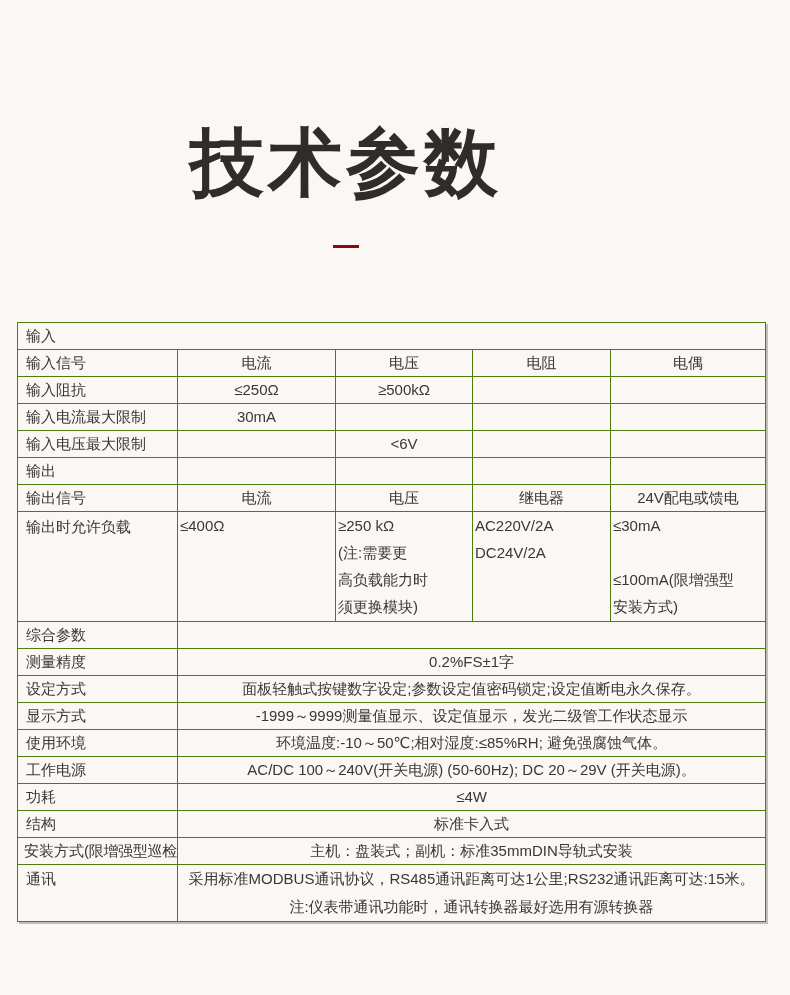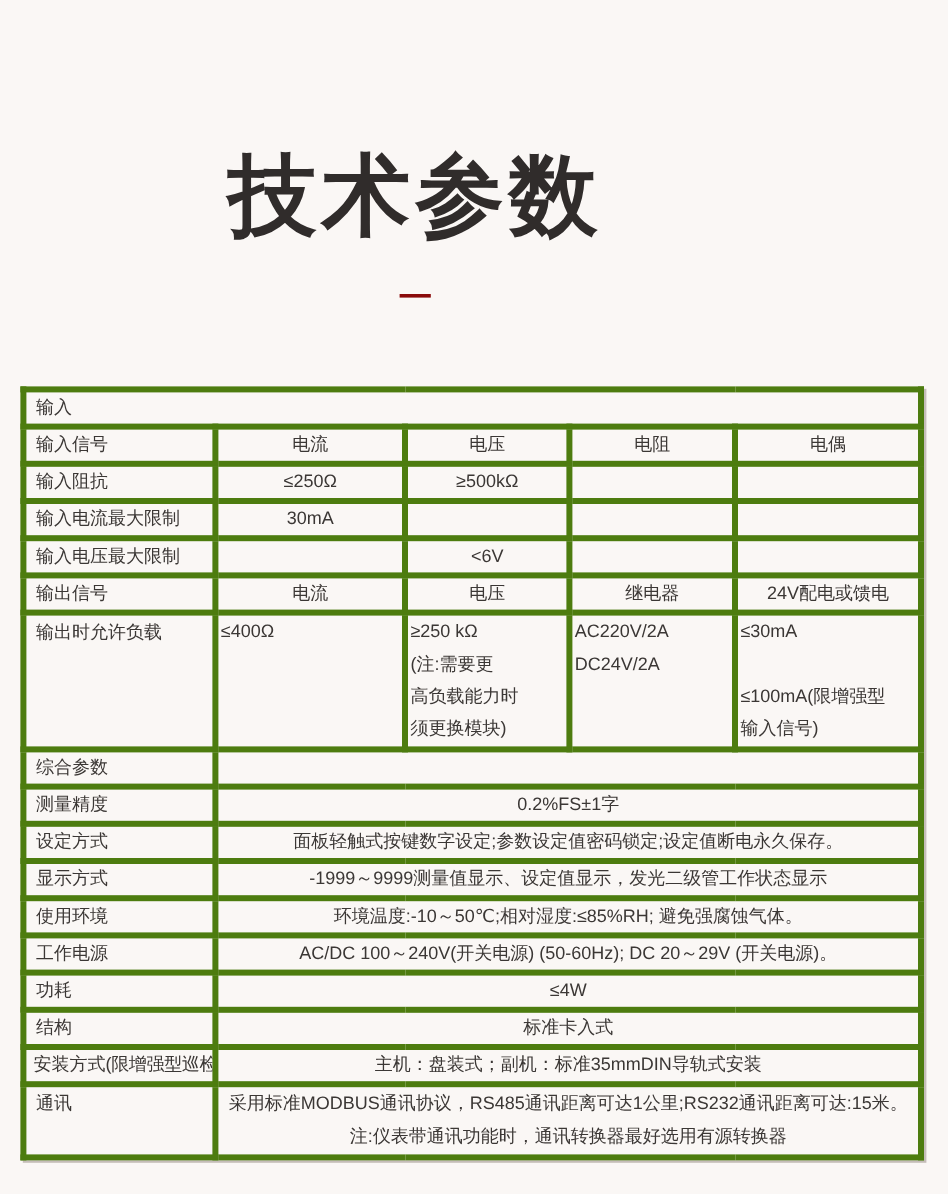--- a/index.html
+++ b/index.html
@@ -28,21 +28,21 @@
 
   table.spec-table {
     position:absolute; left:17px; top:322px;
     width:748px;
     border-collapse:collapse; table-layout:fixed;
     background:#faf7f5;
     border:1px solid #5d5856;
     box-shadow:2px 2px 0 0 #c5bdb9;
   }
   .spec-table td {
-    border:5px solid #4d7c0f;
+    border:1px solid #4d7c0f;
     font-size:15px;
     color:#3b3735;
     padding:0 8px;
     height:26px; line-height:26px;
     white-space:nowrap; overflow:hidden;
     vertical-align:middle;
   }
   .spec-table td.lbl { text-align:left; }
   .spec-table td.ctr { text-align:center; padding:0 2px; }
   .spec-table td.val { text-align:center; }
@@ -104,20 +104,27 @@
     </tr>
 
     <tr>
       <td class="lbl">输入电压最大限制</td>
       <td class="ctr"></td>
       <td class="ctr">&lt;6V</td>
       <td class="ctr"></td>
       <td class="ctr"></td>
     </tr>
 
+    <tr>
+      <td class="lbl">输出</td>
+      <td class="ctr"></td>
+      <td class="ctr"></td>
+      <td class="ctr"></td>
+      <td class="ctr"></td>
+    </tr>
 
     <tr>
       <td class="lbl">输出信号</td>
       <td class="ctr">电流</td>
       <td class="ctr">电压</td>
       <td class="ctr">继电器</td>
       <td class="ctr">24V配电或馈电</td>
     </tr>
 
     <tr class="big">
@@ -134,21 +141,21 @@
         <div class="ln">须更换模块)</div>
       </td>
       <td class="ctr">
         <div class="ln">AC220V/2A</div>
         <div class="ln">DC24V/2A</div>
       </td>
       <td class="ctr">
         <div class="ln">≤30mA</div>
         <div class="ln"></div>
         <div class="ln">≤100mA(限增强型</div>
-        <div class="ln">输入信号)</div>
+        <div class="ln">安装方式)</div>
       </td>
     </tr>
 
     <tr>
       <td class="lbl">综合参数</td>
       <td class="val" colspan="4"></td>
     </tr>
 
     <tr>
       <td class="lbl">测量精度</td>

